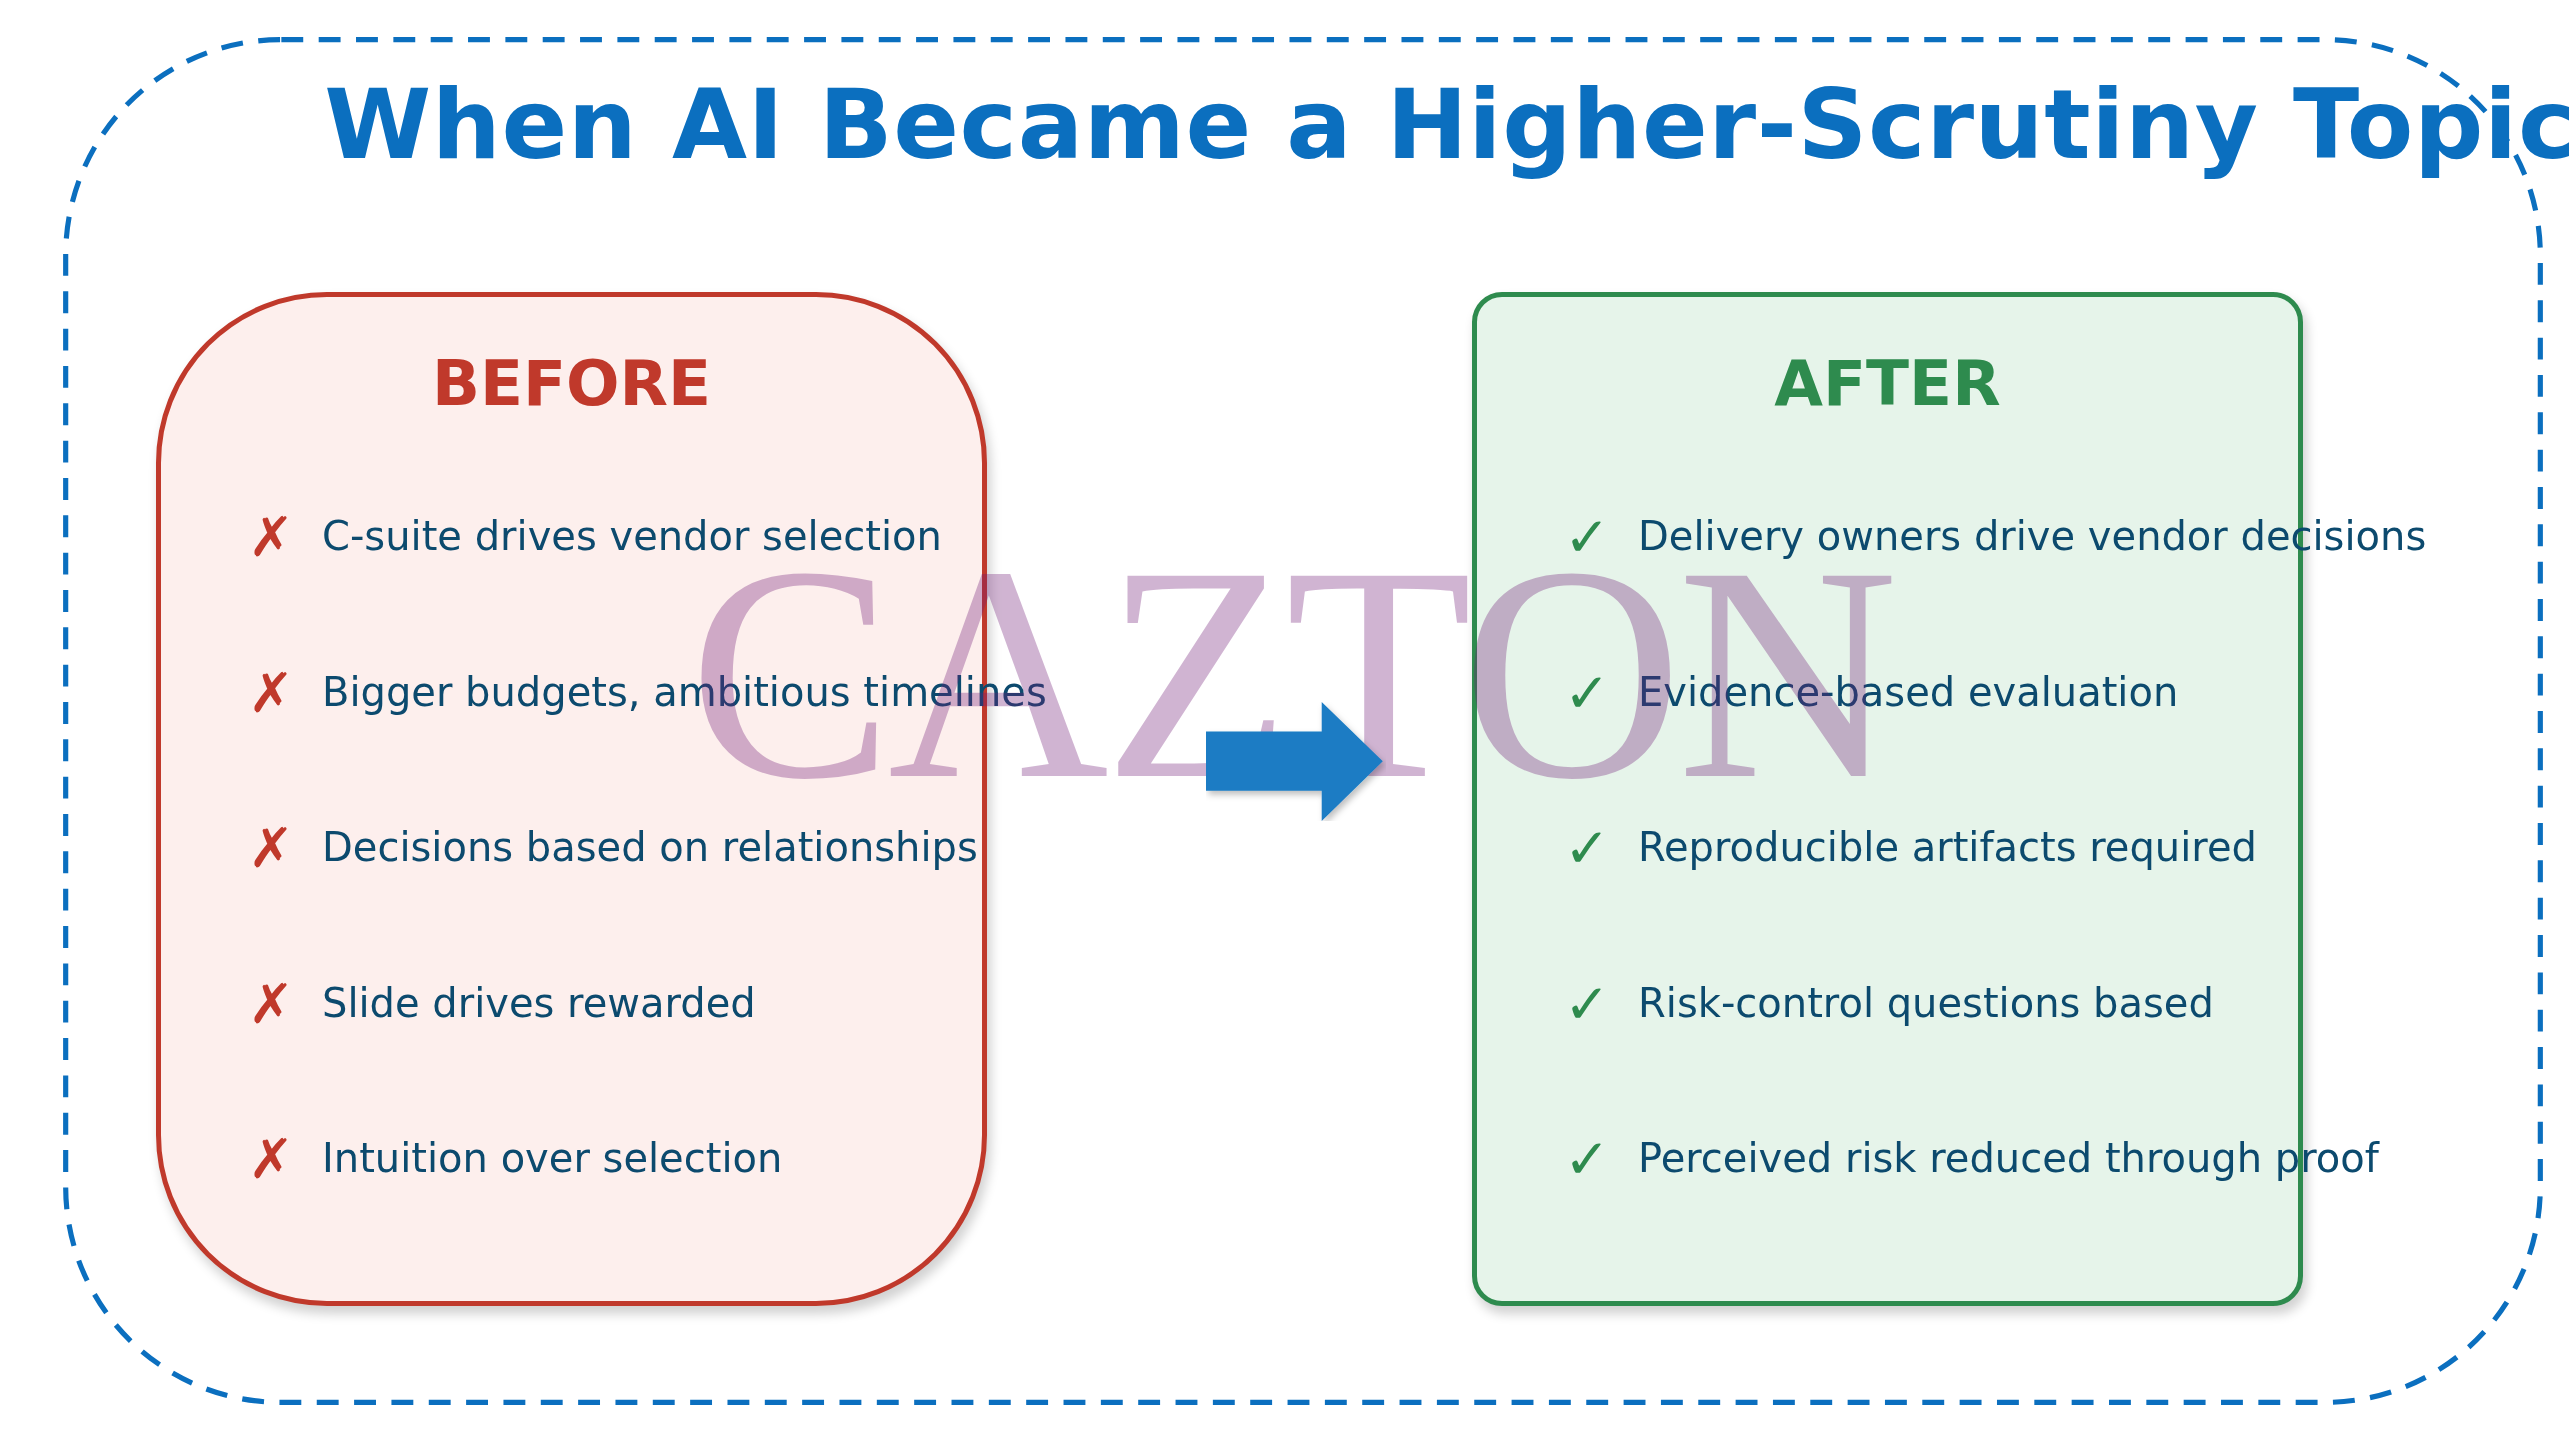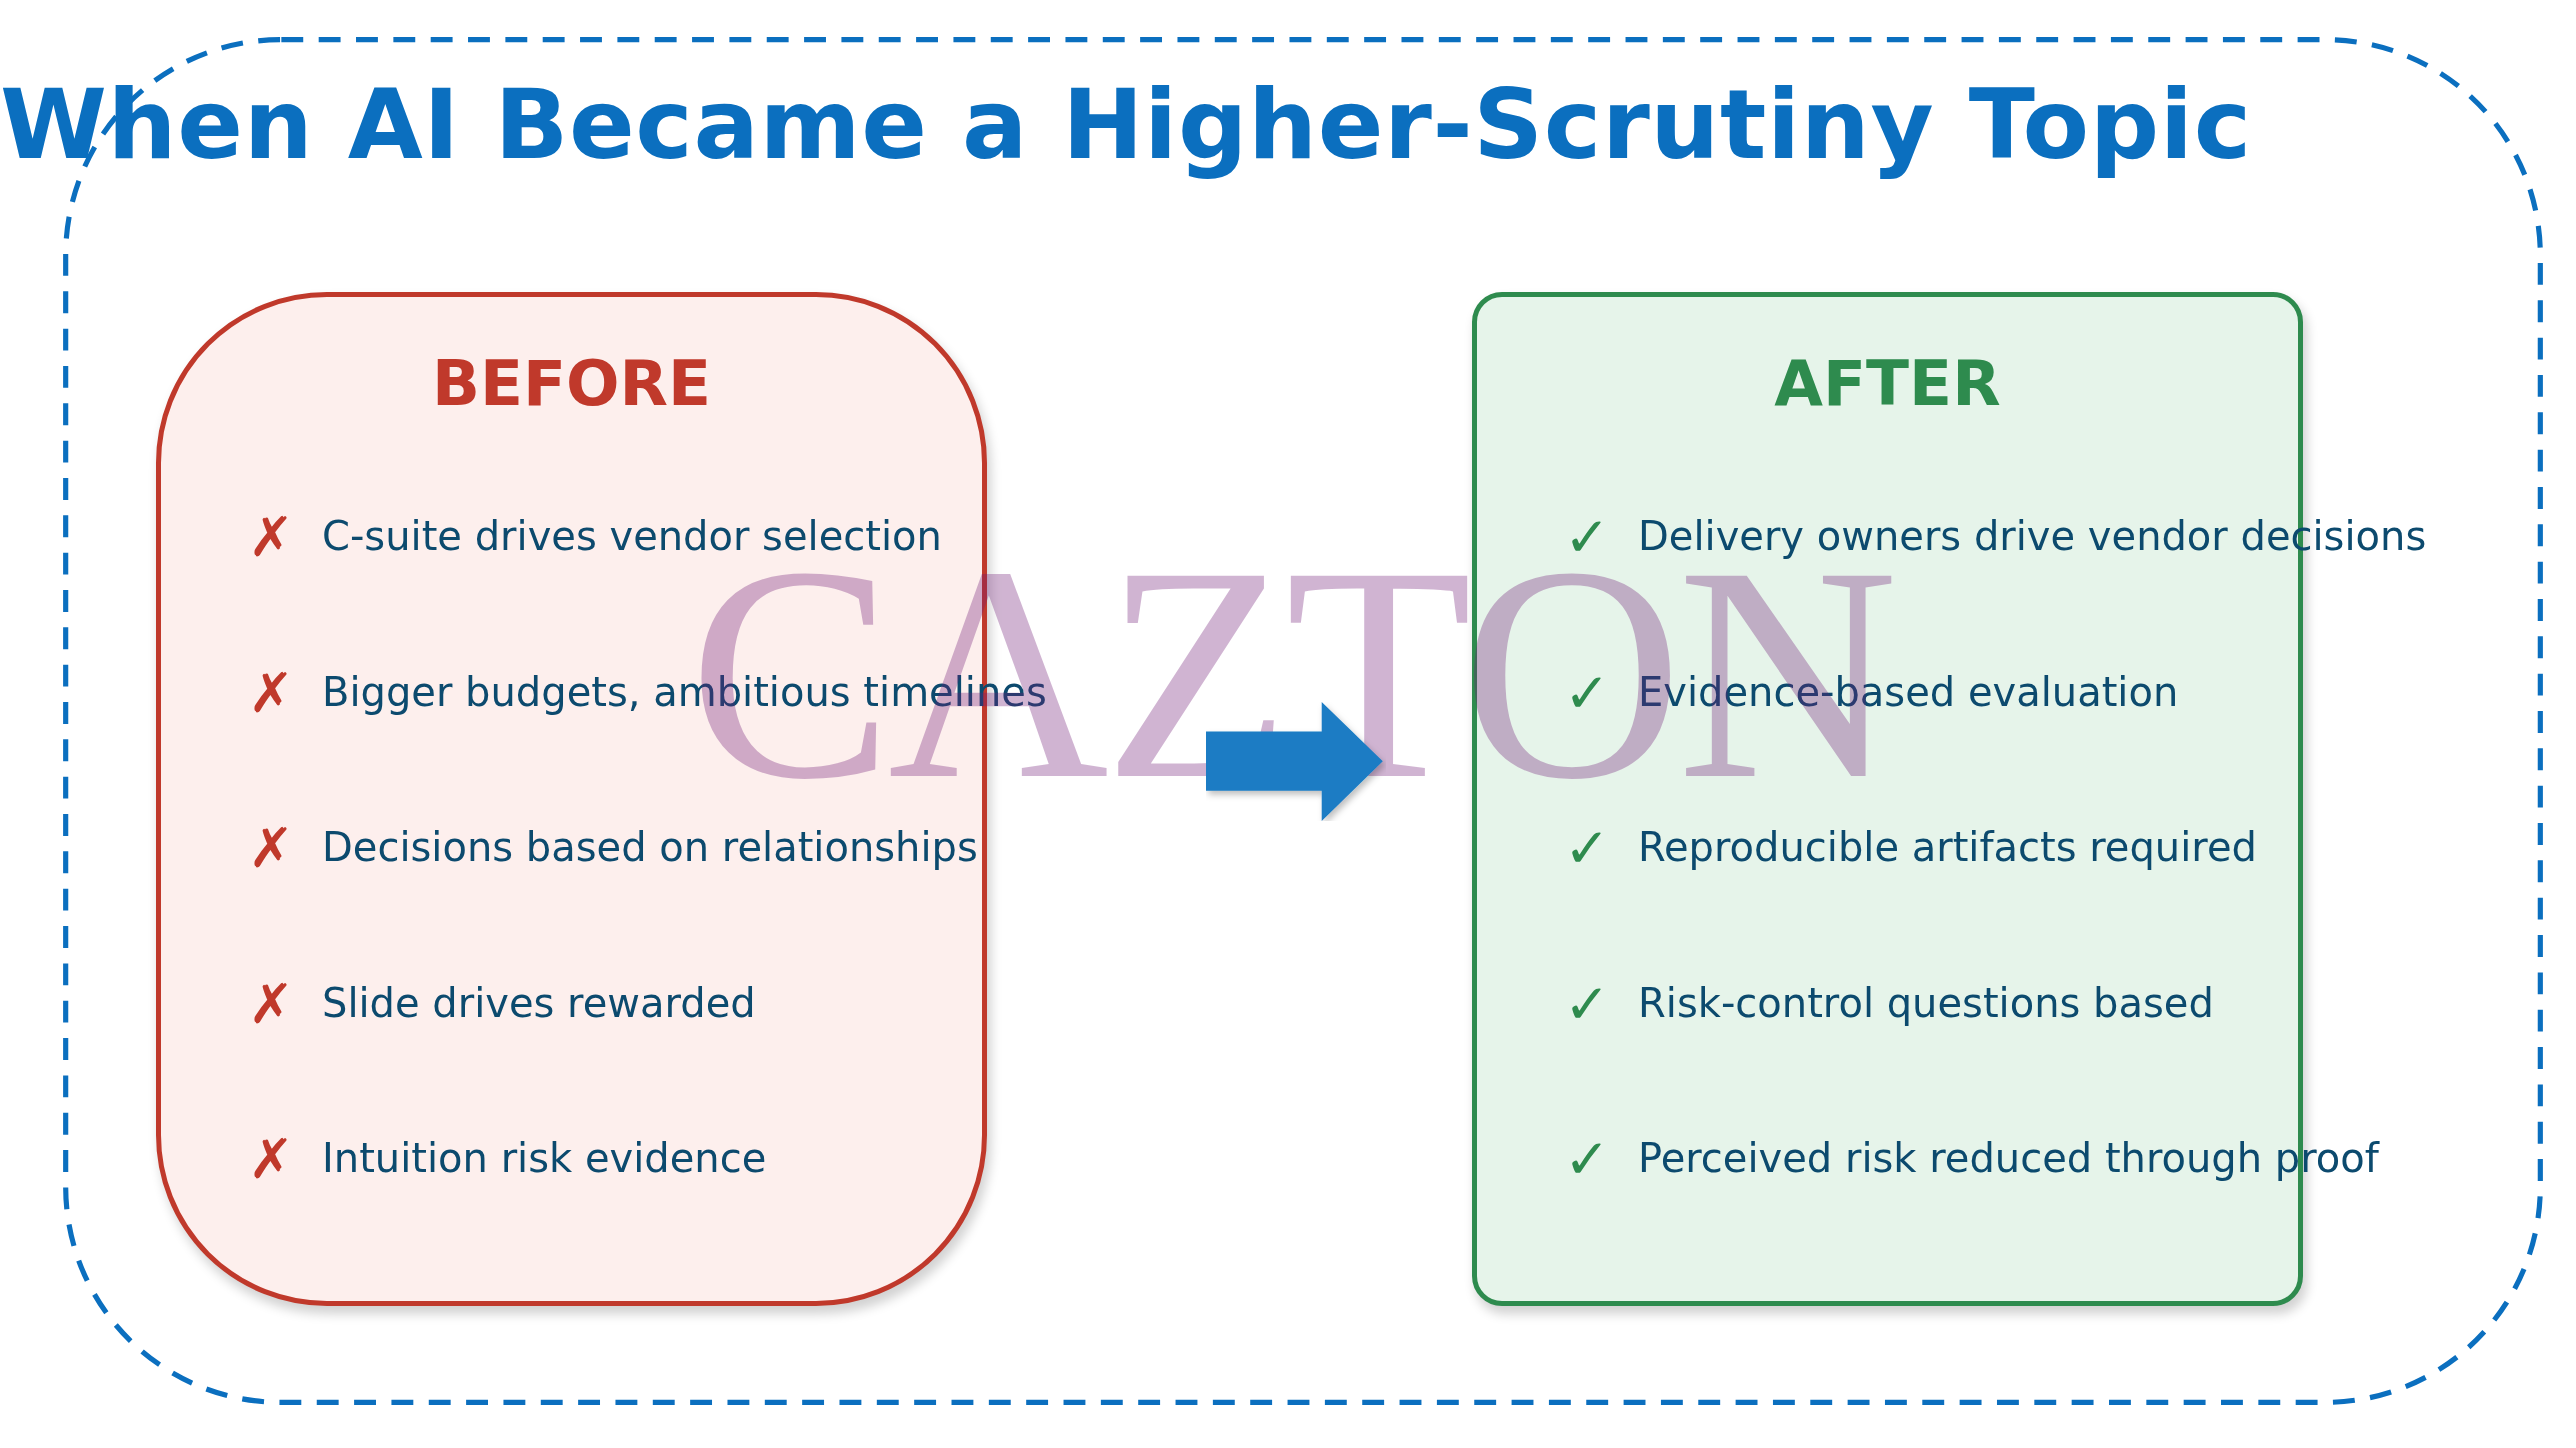--- a/index.html
+++ b/index.html
@@ -4,21 +4,21 @@
 <style>
   html, body { margin:0; padding:0; background:#ffffff; }
   body { width:2576px; height:1449px; position:relative; overflow:hidden;
          font-family:"DejaVu Sans", "Liberation Sans", sans-serif; }
   .outer {
     position:absolute; left:63px; top:37px; width:2480px; height:1368px;
     box-sizing:border-box;
   }
   .outer svg { position:absolute; left:0; top:0; overflow:visible; }
   .title {
-    position:absolute; left:0; right:0; top:76px; text-align:left;
+    position:absolute; left:0; right:0; top:76px; text-align:right;
     font-size:97px; font-weight:bold; color:#0b6fbf; letter-spacing:0.6px;
     line-height:1;
   }
   .watermark {
     position:absolute; left:647px; top:520px; width:1288px; text-align:center;
     font-family:Liberation Serif, serif; font-weight:normal;
     font-size:306px; line-height:1; color:#701a75; opacity:0.32;
     letter-spacing:-5.2px; z-index:2; pointer-events:none;
   }
   .panel {
@@ -72,21 +72,21 @@
   <div class="row" style="top:516px">
     <span class="icon">✗</span>
     <span class="label">Decisions based on relationships</span>
   </div>
   <div class="row" style="top:672px">
     <span class="icon">✗</span>
     <span class="label">Slide drives rewarded</span>
   </div>
   <div class="row" style="top:827px">
     <span class="icon">✗</span>
-    <span class="label">Intuition risk evidence</span>
+    <span class="label">Intuition over selection</span>
   </div>
 </div>
 
 <div class="panel after">
   <div class="panel-heading">AFTER</div>
   <div class="row" style="top:205px">
     <span class="icon">✓</span>
     <span class="label">Delivery owners drive vendor decisions</span>
   </div>
   <div class="row" style="top:361px">

